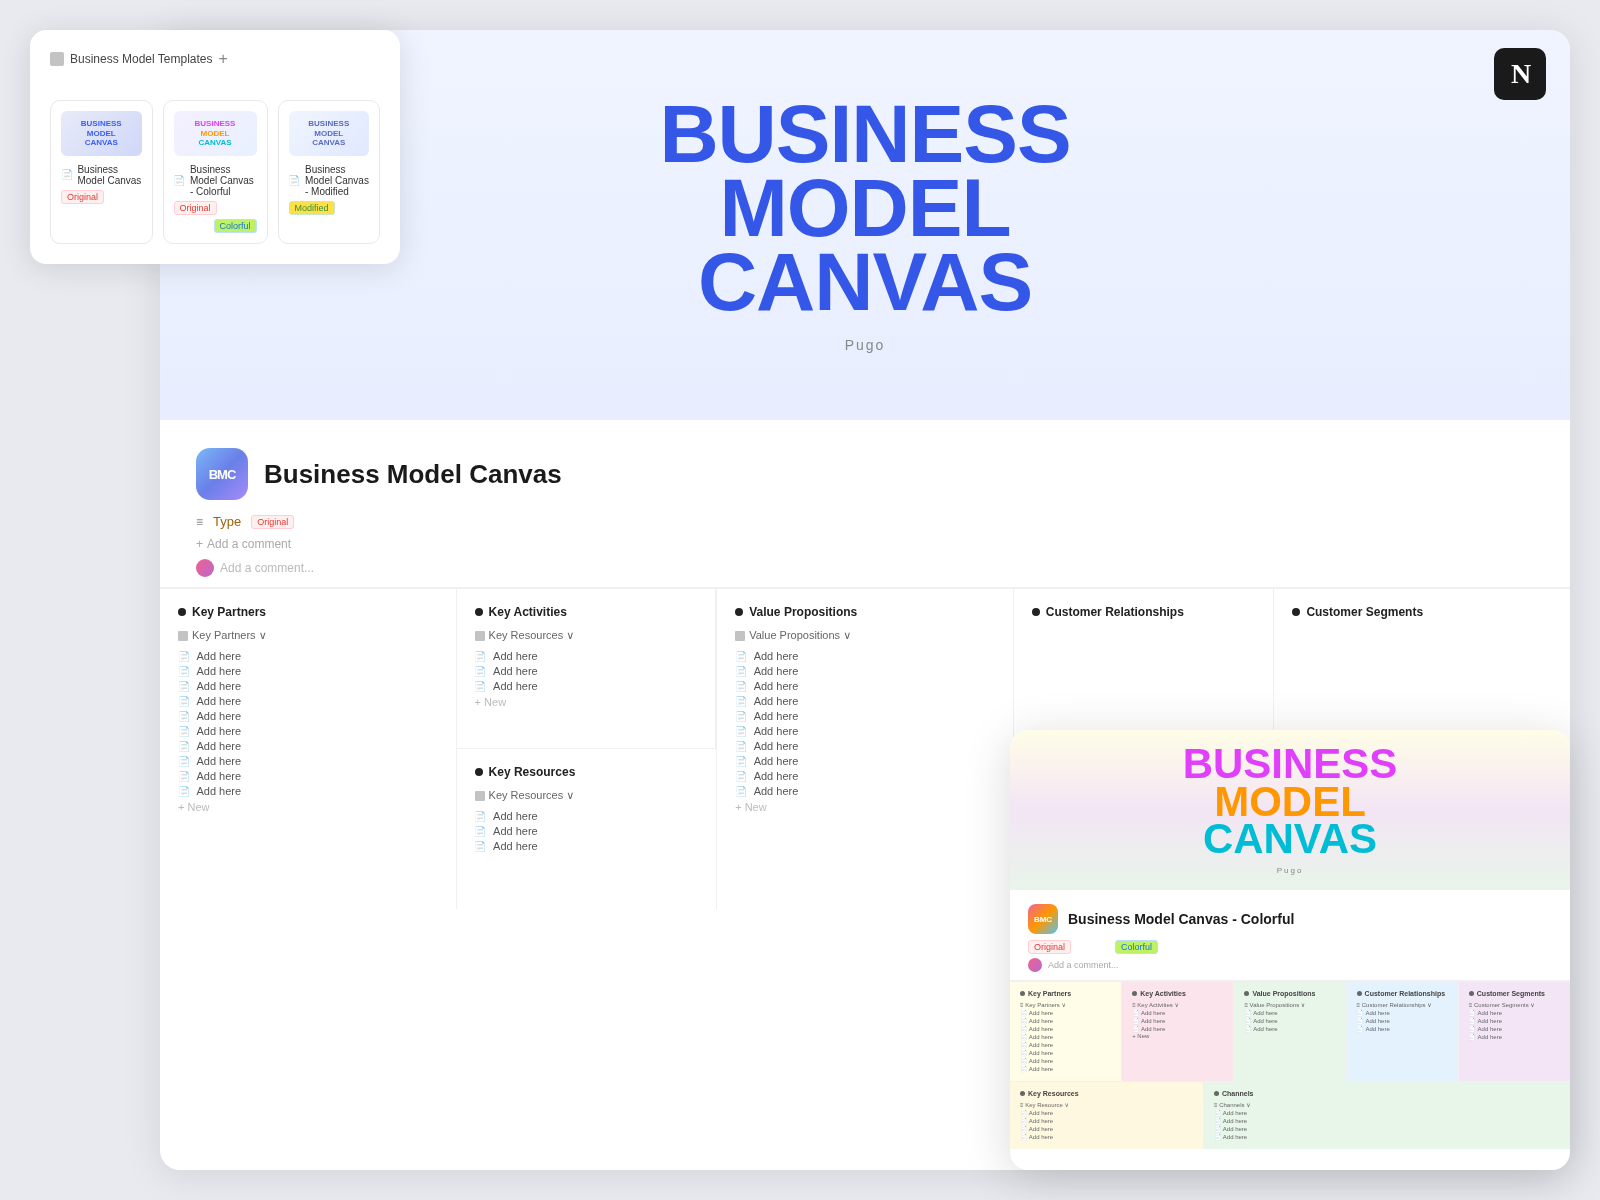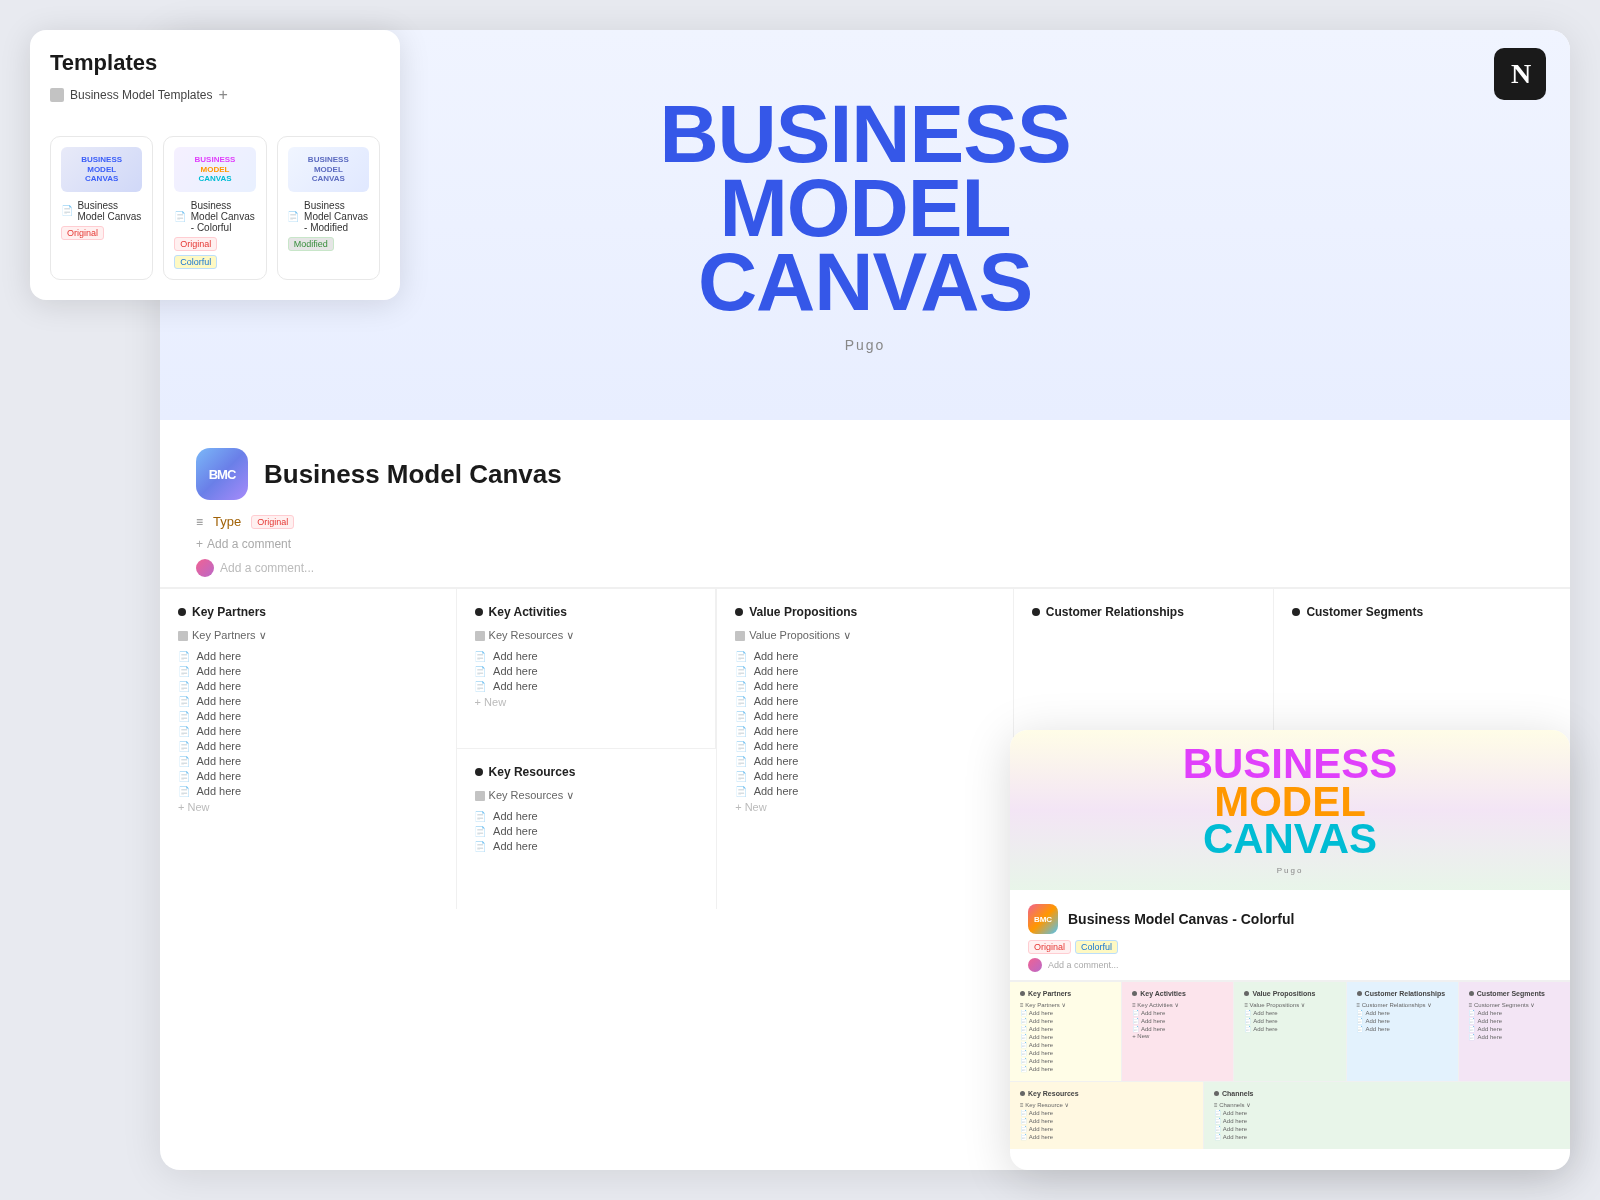--- a/index.html
+++ b/index.html
@@ -102,22 +102,22 @@
     }
     .card-name .doc-icon { font-size: 10px; color: #888; }
     .card-tags { display: flex; gap: 4px; flex-wrap: wrap; }
     .tag {
       font-size: 9px;
       padding: 1px 5px;
       border-radius: 3px;
       font-weight: 500;
     }
     .tag-original { background: #fff0f0; color: #e53935; border: 1px solid #ffcdd2; text-align: center; }
-    .tag-colorful { background: #fef9c3; color: #1976d2; border: 1px solid #bbdefb; }
-    .tag-modified { background: #e5e5e5; color: #388e3c; border: 1px solid #c8e6c9; }
+    .tag-colorful { background: #bef264; color: #1976d2; border: 1px solid #bbdefb; margin-left: 40px; }
+    .tag-modified { background: #fde047; color: #388e3c; border: 1px solid #c8e6c9; }
 
     
     .main-card {
       position: absolute;
       top: 30px;
       left: 160px;
       right: 30px;
       bottom: 30px;
       background: #fff;
       border-radius: 20px;
@@ -404,21 +404,20 @@
       align-items: center;
       gap: 2px;
     }
     .colorful-row2 .colorful-cell { background: #fff8e1; }
     .colorful-row2 .colorful-cell:nth-child(2) { background: #e8f5e9; }
   </style>
 </head>
 <body>
 
 <div class="templates-panel">
-  <div class="templates-title">Templates</div>
   <div class="templates-tab-bar">
     <span class="tab-icon"></span>
     <span class="tab-label">Business Model Templates</span>
     <span class="add-btn">+</span>
   </div>
   <div class="template-cards">
 
     <div class="template-card">
       <div class="template-card-banner banner-original">
         <div class="banner-title blue">

